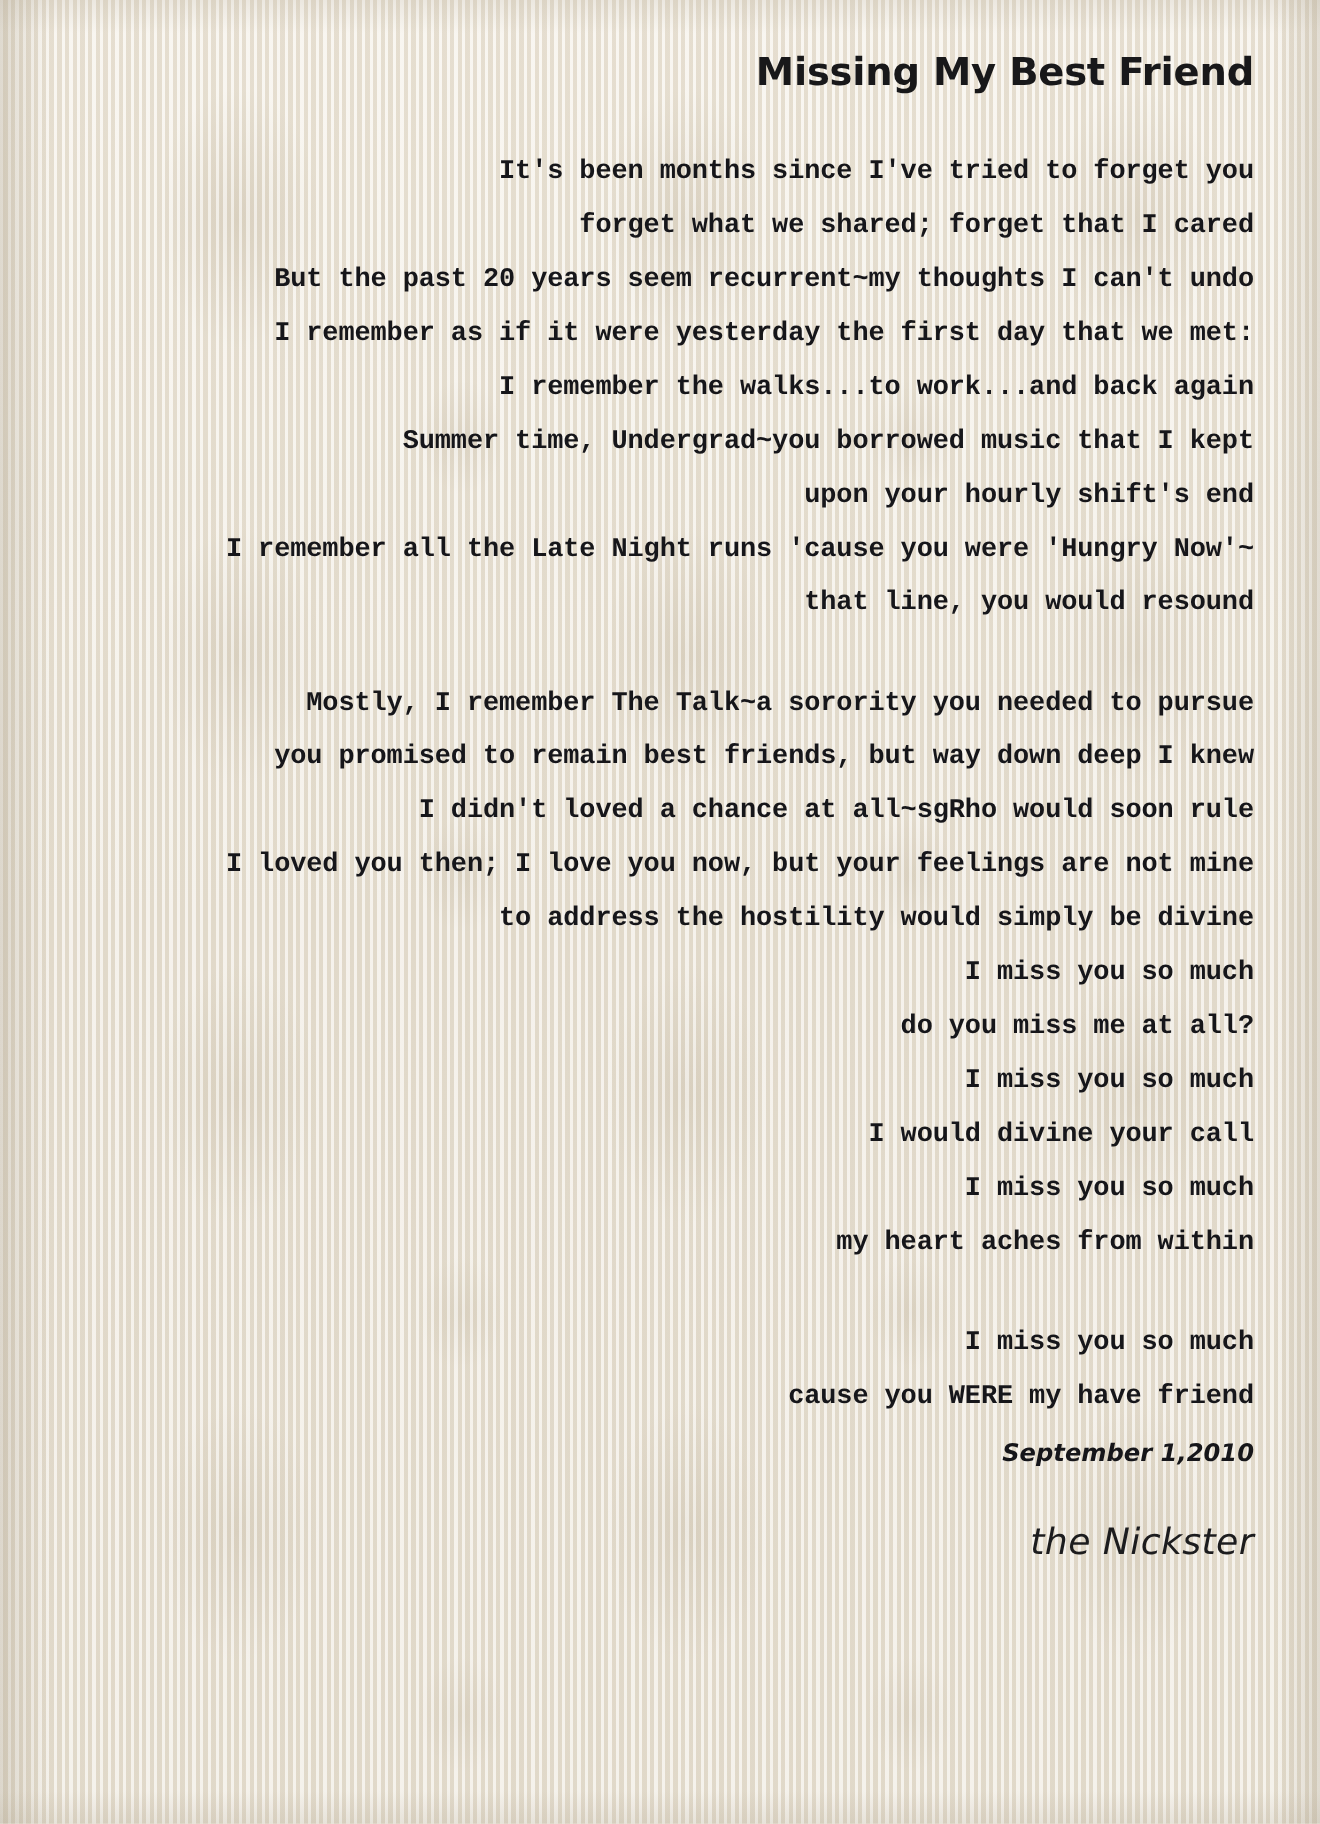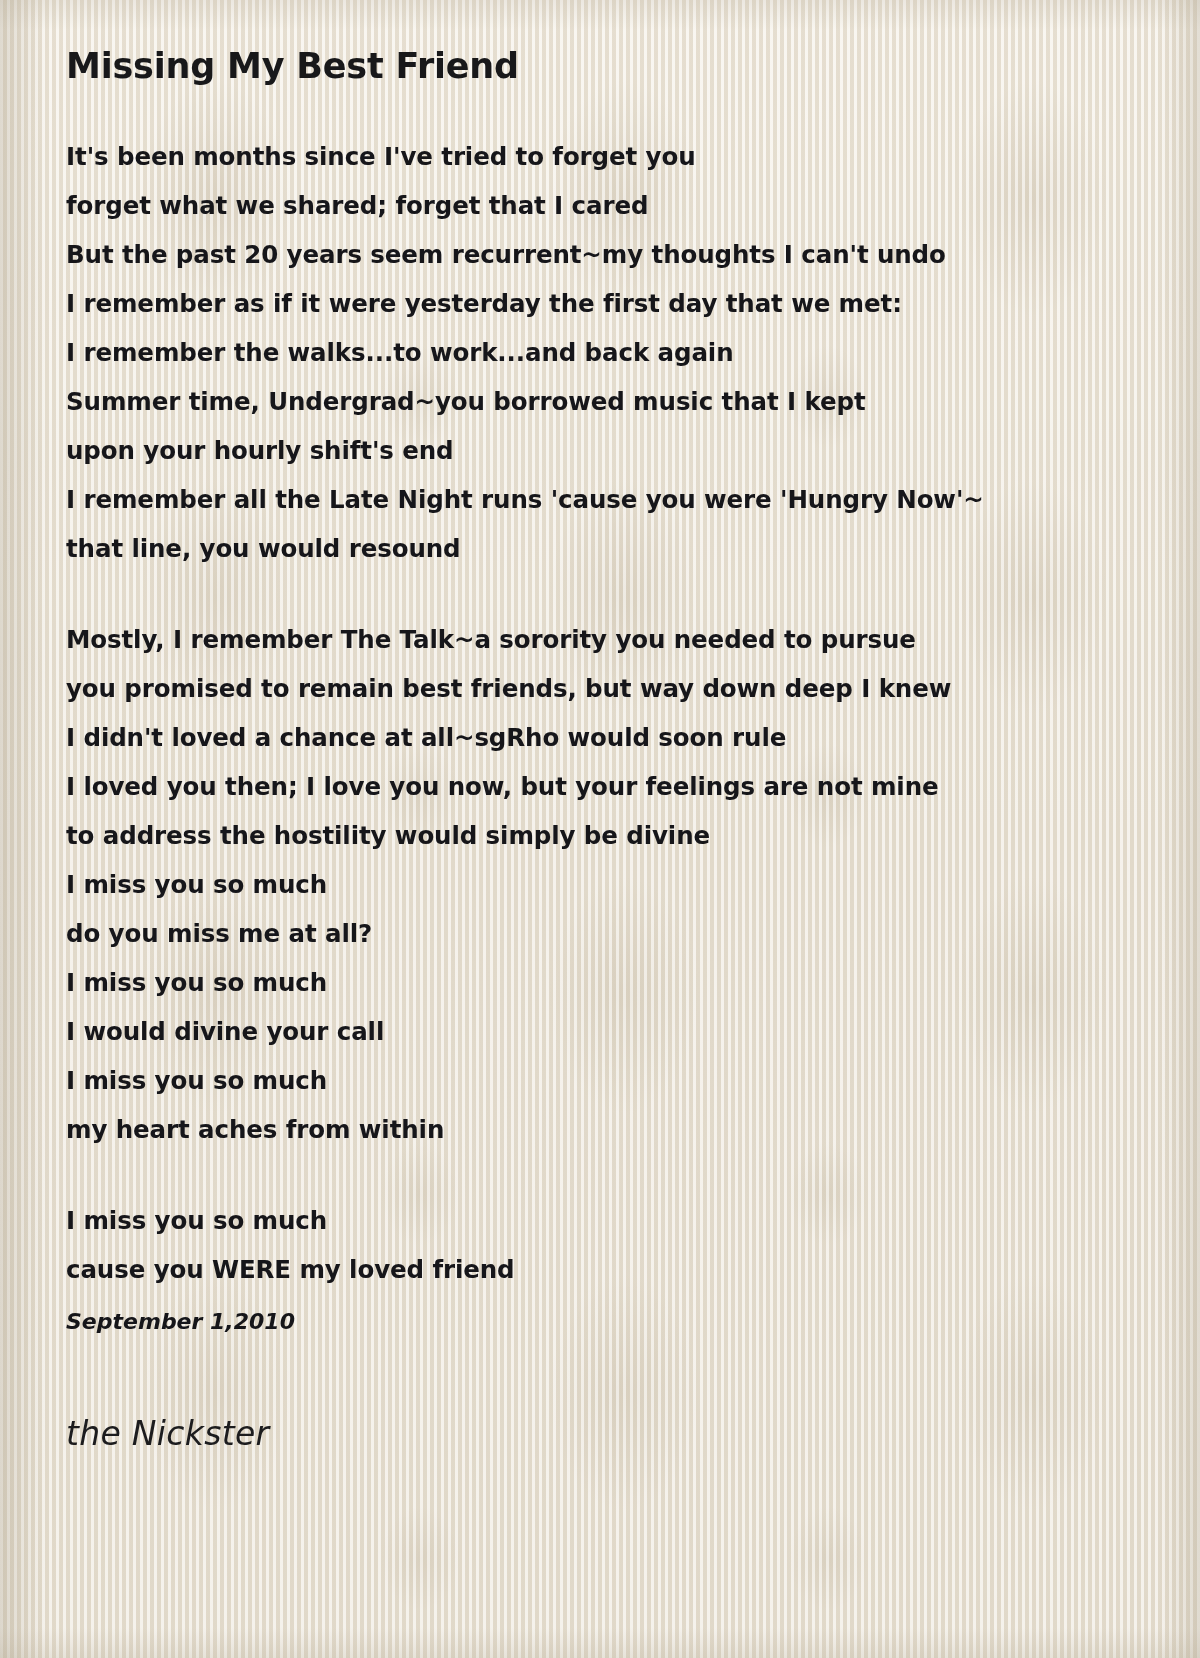--- a/index.html
+++ b/index.html
@@ -77,33 +77,35 @@
 
   
   .content {
     position: absolute;
     left: 0;
     top: 0;
     width: 1200px;
     height: 1658px;
     box-sizing: border-box;
     padding: 44px 60px 40px 66px;
+    text-align: right;
   }
 
   .poem-title {
     font-size: 35px;
     font-weight: bold;
     color: #18181a;
     letter-spacing: -0.2px;
     margin: 0 0 0 0;
     line-height: 44px;
   }
 
   .poem-body {
     margin-top: 44px;
+    font-family: Liberation Mono, monospace;
   }
 
   .stanza {
     margin: 0 0 42px 0;
   }
   .stanza:last-child {
     margin-bottom: 0;
   }
 
   .line {
@@ -118,21 +120,21 @@
   .date-line {
     font-size: 22px;
     font-weight: bold;
     color: #16161a;
     line-height: 40px;
     margin-top: 8px;
     font-style: italic;
   }
 
   .signature {
-    margin-top: 72px;
+    margin-top: 40px;
     font-family: "DejaVu Sans", sans-serif;
     font-style: italic;
     font-size: 33px;
     color: #1c1c1e;
     line-height: 40px;
     letter-spacing: 0.3px;
   }
 </style>
 </head>
 <body>
@@ -168,21 +170,21 @@
         <div class="line">I miss you so much</div>
         <div class="line">do you miss me at all?</div>
         <div class="line">I miss you so much</div>
         <div class="line">I would divine your call</div>
         <div class="line">I miss you so much</div>
         <div class="line">my heart aches from within</div>
       </div>
 
       <div class="stanza">
         <div class="line">I miss you so much</div>
-        <div class="line">cause you WERE my loved friend</div>
+        <div class="line">cause you WERE my have friend</div>
       </div>
 
     </div>
 
     <div class="date-line">September 1,2010</div>
 
     <div class="signature">the Nickster</div>
 
   </div>
 </div>

